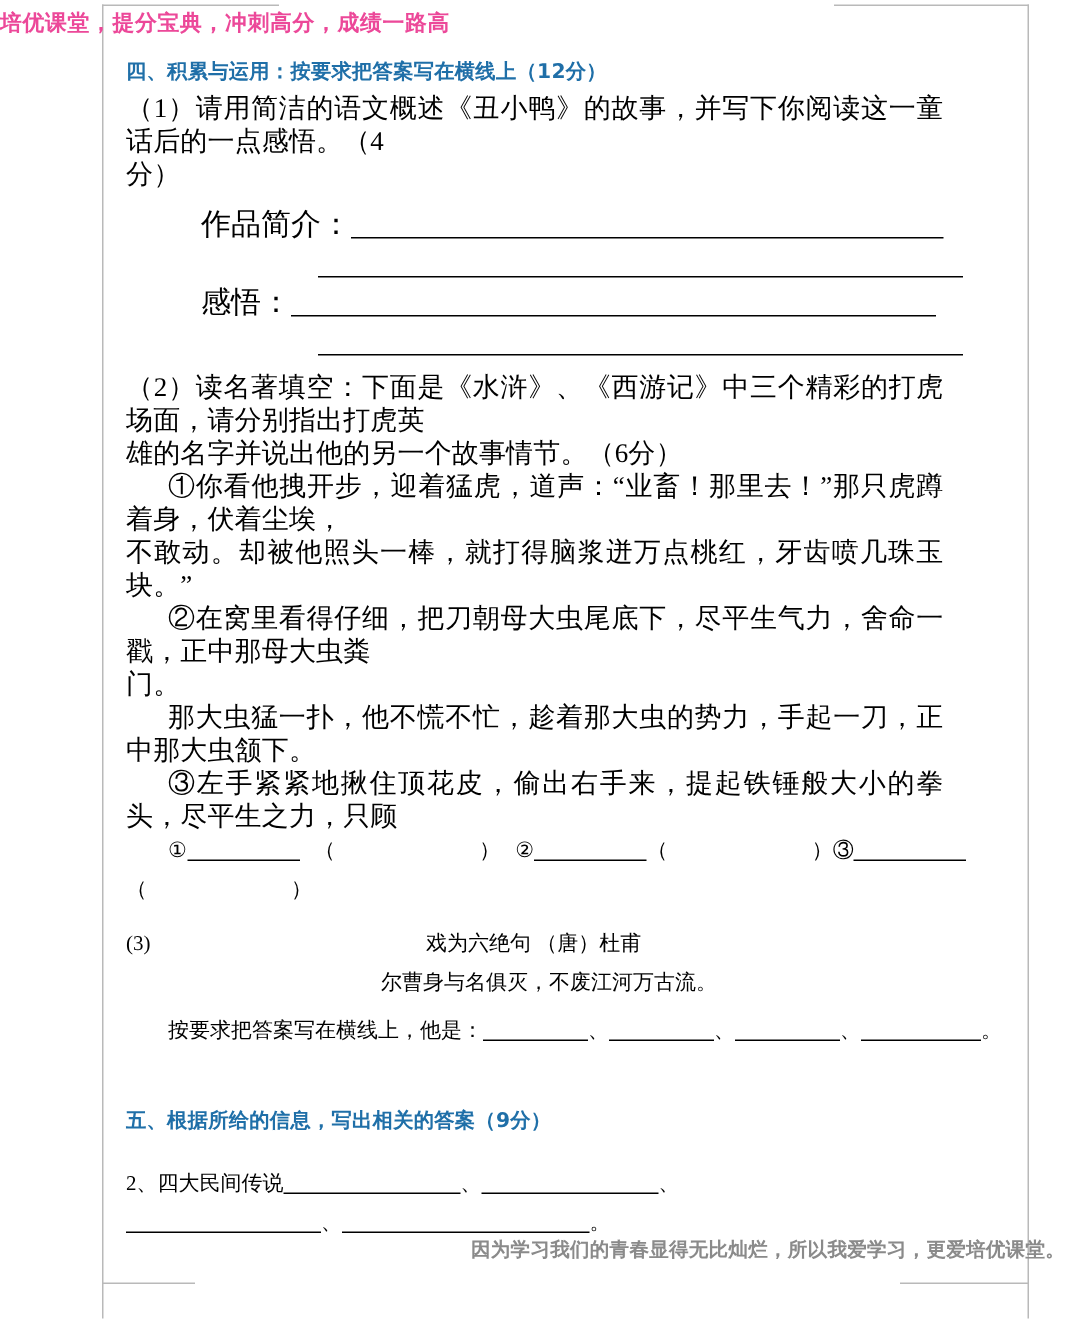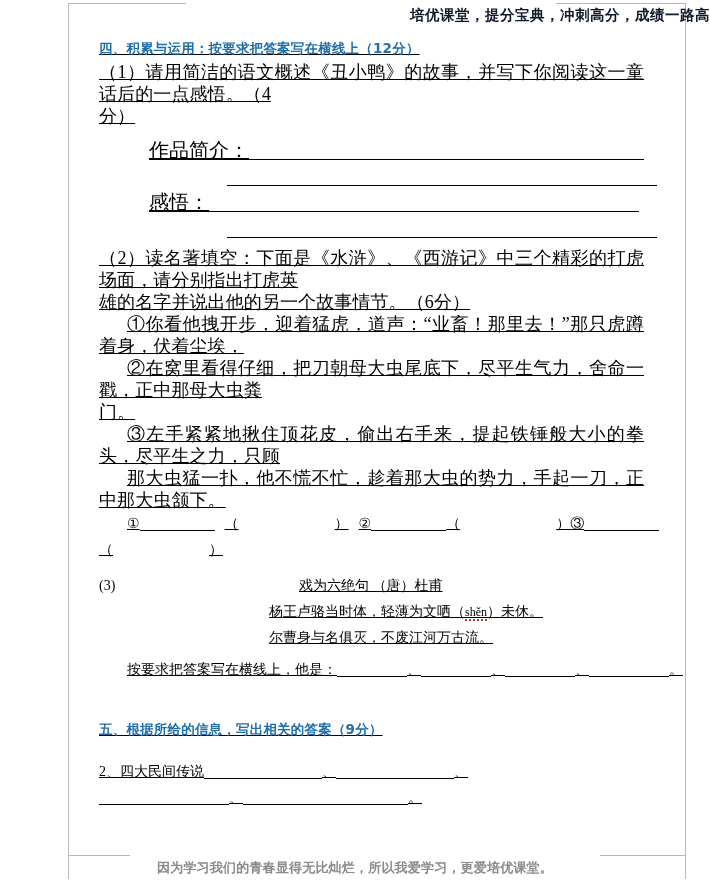--- a/index.html
+++ b/index.html
@@ -50,46 +50,45 @@
     position: absolute;
     left: 600px; top: 855px;
     width: 86px; height: 1px;
     background: #b9b9b9;
   }
 
   .header-banner {
     position: absolute;
     left: 0; top: 6px;
     width: 710px;
-    text-align: right;
+    text-align: left;
     font-family: "DejaVu Sans", sans-serif;
     font-size: 14.5px;
     font-weight: bold;
-    color: #0f172a;
+    color: #ec4899;
     letter-spacing: 0.5px;
   }
 
   .footer-banner {
     position: absolute;
-    left: 0; top: 859px;
+    left: 0; top: 824px;
     width: 710px;
-    text-align: center;
+    text-align: right;
     font-family: "DejaVu Sans", sans-serif;
     font-size: 13px;
     font-weight: bold;
     color: #8a8a8a;
     letter-spacing: 0.2px;
   }
 
   .content {
     position: absolute;
-    left: 99px;
+    left: 84px;
     top: 38px;
     width: 545px;
-    text-decoration: underline;
   }
 
   .sec-head {
     font-family: "DejaVu Sans", sans-serif;
     font-size: 13.5px;
     font-weight: bold;
     color: #1f6fa8;
     line-height: 1.5;
     margin-bottom: 3px;
     letter-spacing: 0.2px;
@@ -206,43 +205,41 @@
   <div class="labeled-line cont-line" style="padding-left:128px;">
     <span class="bl w430"></span>
   </div>
 
   <div class="spacer-6"></div>
 
   <div class="para indent0">（2）读名著填空：下面是《水浒》、《西游记》中三个精彩的打虎场面，请分别指出打虎英</div>
   <div class="para indent0">雄的名字并说出他的另一个故事情节。（6分）</div>
 
   <div class="para indent2">①你看他拽开步，迎着猛虎，道声：“业畜！那里去！”那只虎蹲着身，伏着尘埃，</div>
+  <div class="para indent0">不敢动。却被他照头一棒，就打得脑浆迸万点桃红，牙齿喷几珠玉块。”</div>
 
   <div class="para indent2">②在窝里看得仔细，把刀朝母大虫尾底下，尽平生气力，舍命一戳，正中那母大虫粪</div>
   <div class="para indent0">门。</div>
+  <div class="para indent2">那大虫猛一扑，他不慌不忙，趁着那大虫的势力，手起一刀，正中那大虫颔下。</div>
+
   <div class="para indent2">③左手紧紧地揪住顶花皮，偷出右手来，提起铁锤般大小的拳头，尽平生之力，只顾</div>
-
-  <div class="para indent2">那大虫猛一扑，他不慌不忙，趁着那大虫的势力，手起一刀，正中那大虫颔下。</div>
 
   <div class="num-line indent">
     <span>①</span><span class="bl w75"></span><span class="gap-sm"></span><span>（</span><span class="gap-xl"></span><span>）</span><span class="gap-sm"></span><span>②</span><span class="bl w75"></span><span>（</span><span class="gap-xl"></span><span>）</span><span>③</span><span class="bl w75"></span>
   </div>
   <div class="num-line indent0" style="text-indent:0;">
     <span>（</span><span class="gap-xl"></span><span>）</span>
   </div>
 
   <div class="spacer-10"></div>
 
   <div class="poem-block poem-row">
     <span class="q3-label">(3)</span>
     <div class="poem-indent">戏为六绝句 （唐）杜甫</div>
   </div>
-  <div class="poem-block poem-indent2">
-    <span>杨王卢骆当时体，轻薄为文哂（</span><span class="pinyin">shěn</span><span>）未休。</span>
-  </div>
   <div class="poem-block poem-indent2">尔曹身与名俱灭，不废江河万古流。</div>
 
   <div class="spacer-6"></div>
 
   <div class="num-line indent">
     <span>按要求把答案写在横线上，他是：</span><span class="bl w70"></span><span>、</span><span class="bl w70"></span><span>、</span><span class="bl w70"></span><span>、</span><span class="bl w80"></span><span>。</span>
   </div>
 
   <div class="spacer-18"></div>
   <div class="spacer-18"></div>

